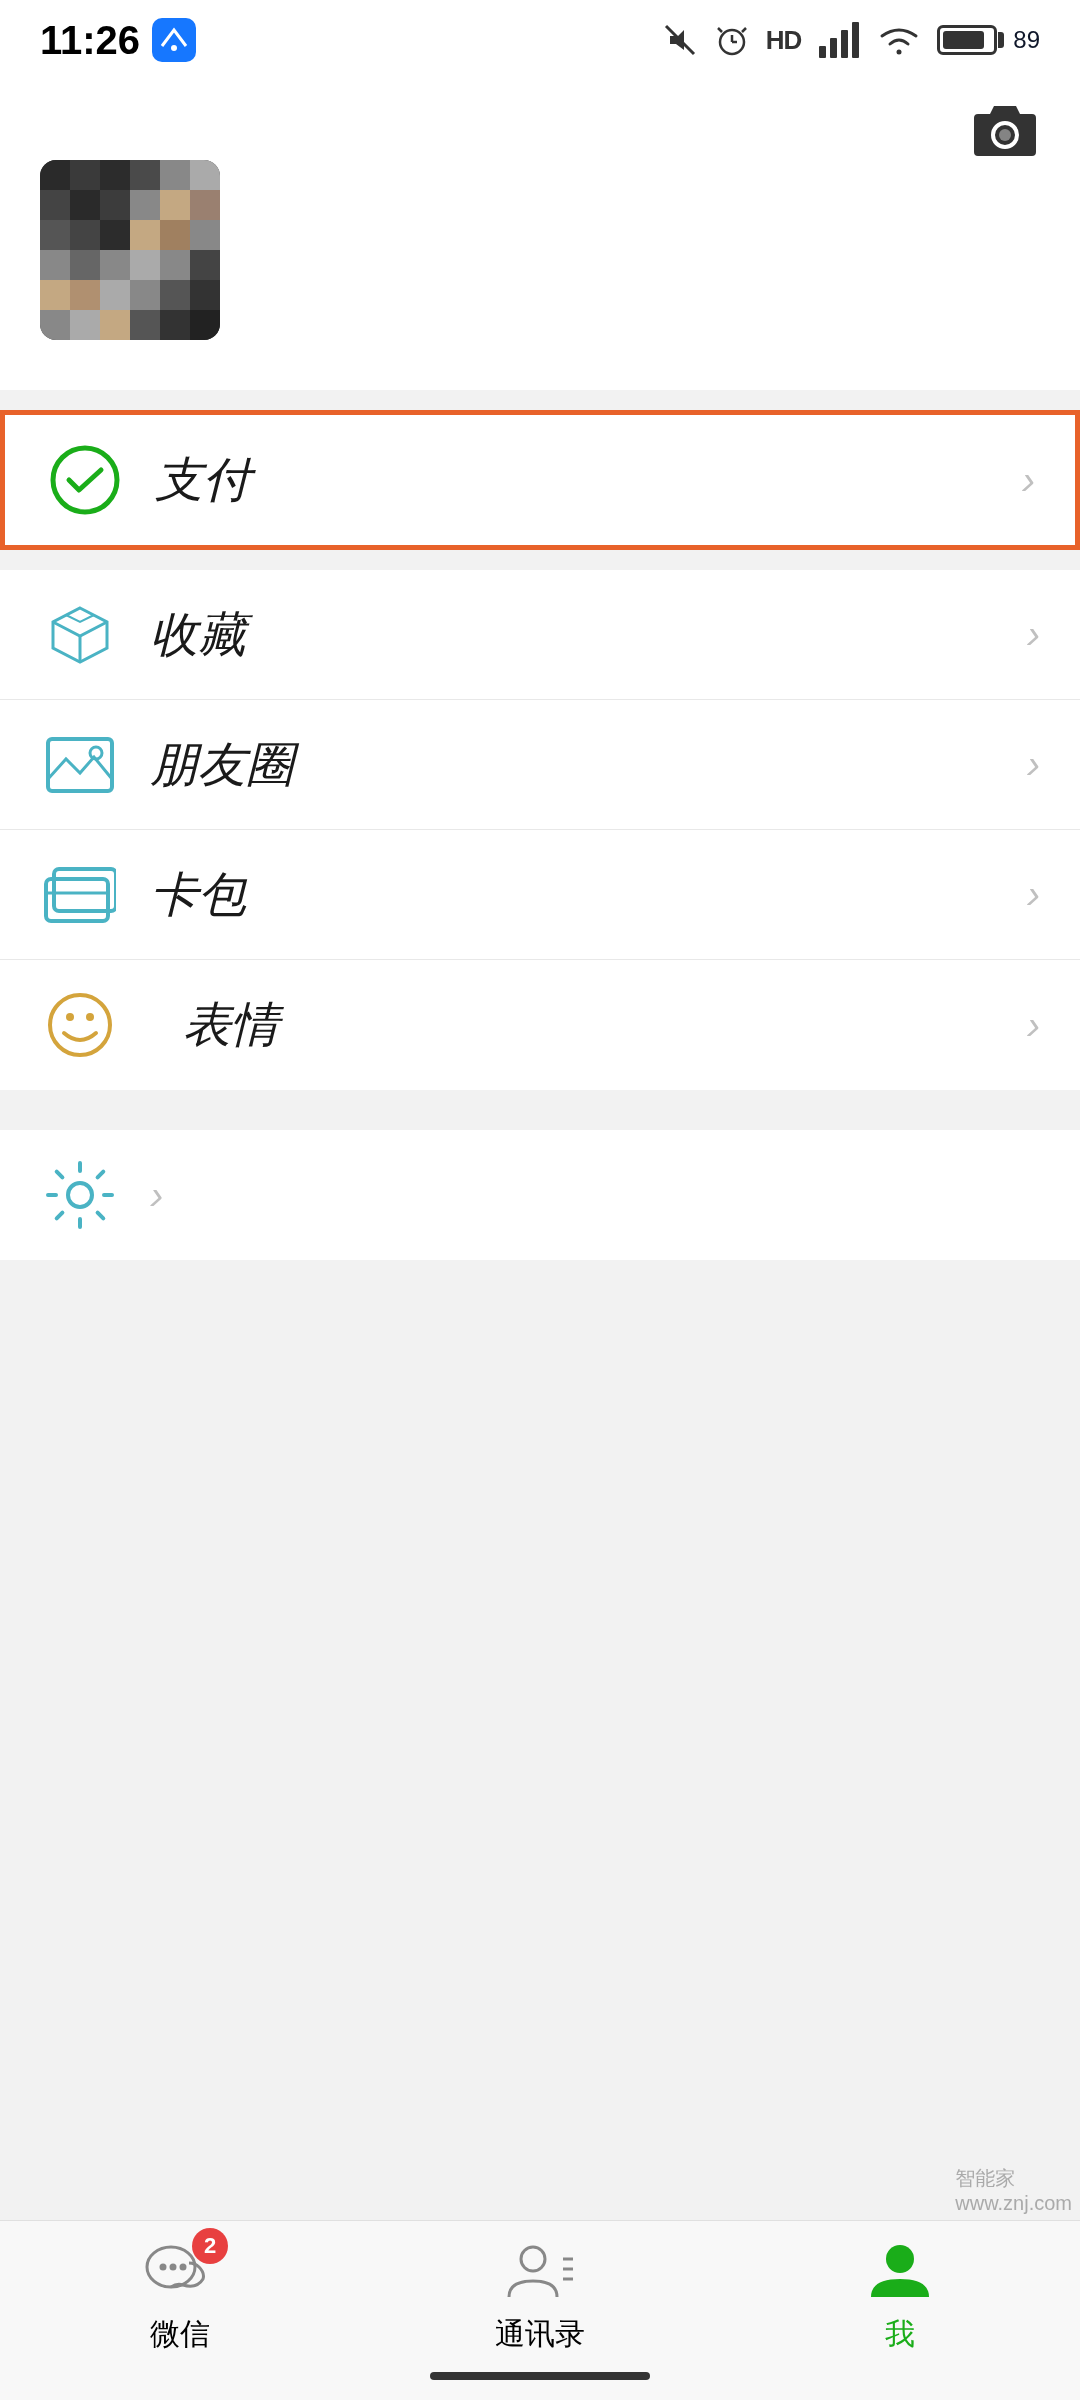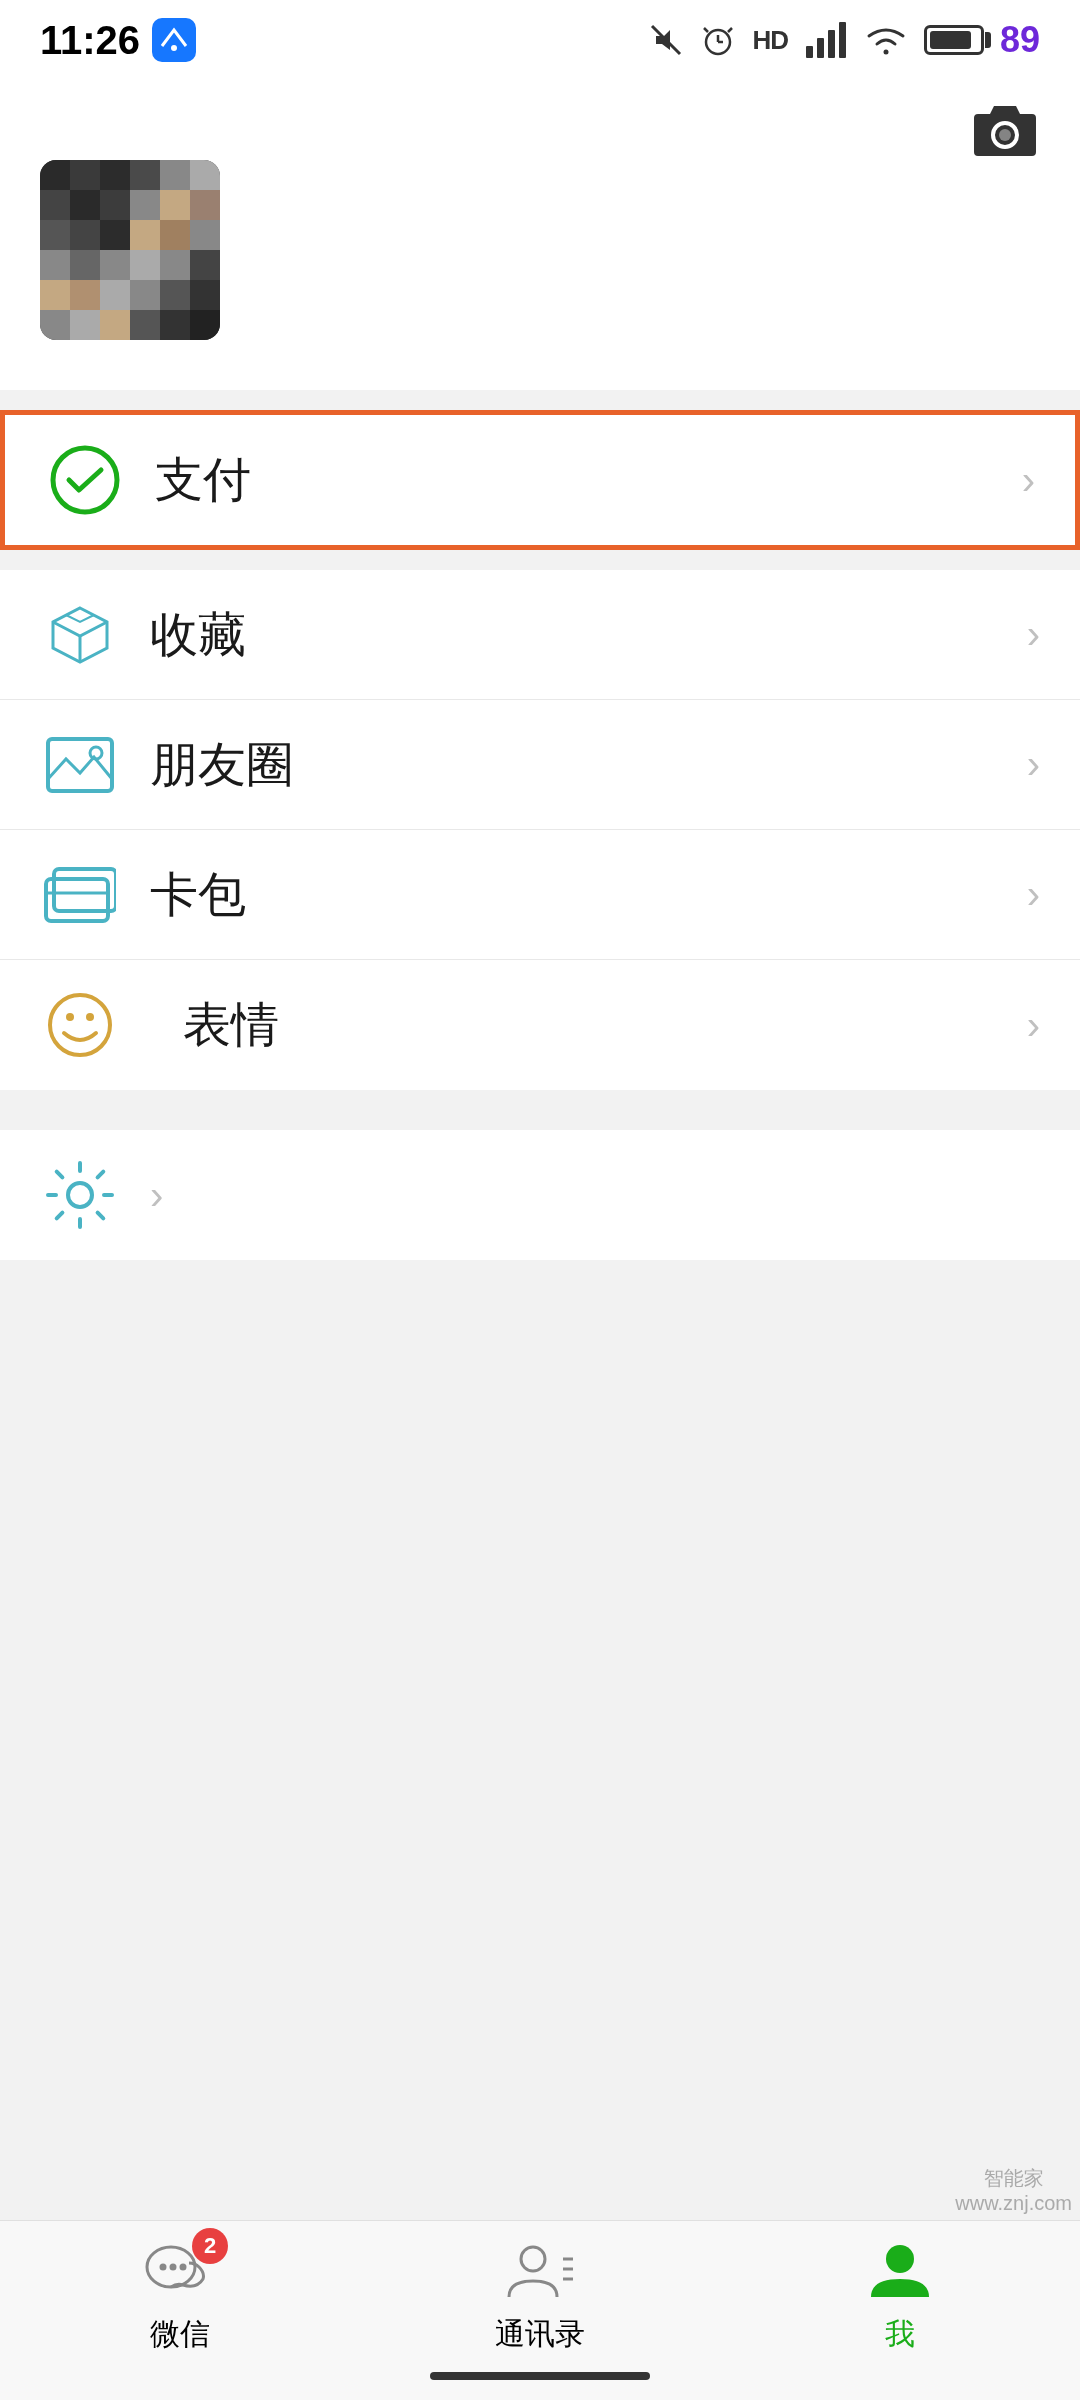--- a/index.html
+++ b/index.html
@@ -130,20 +130,21 @@
     }
     .chevron {
       font-size: 40px;
       color: #c0c0c0;
     }
 
     
     .menu-group {
       background: #0f172a;
       margin-bottom: 20px;
+      font-style: italic;
     }
 
     
     .bottom-nav {
       position: absolute;
       bottom: 0;
       left: 0;
       width: 100%;
       background: #f8f8f8;
       border-top: 1px solid #e0e0e0;
@@ -212,21 +213,21 @@
       border-radius: 4px;
     }
 
     
     .watermark {
       position: absolute;
       bottom: 185px;
       right: 8px;
       font-size: 20px;
       color: #aaa;
-      text-align: center;
+      text-align: left;
     }
 
     
     svg { display: block; }
   </style>
 </head>
 <body>
 
 <div class="status-bar">
   <div class="status-time">
@@ -264,21 +265,21 @@
 
     <svg width="44" height="36" viewBox="0 0 44 36">
       <path d="M22 30 L22 30" stroke="#333" stroke-width="5" stroke-linecap="round"></path>
       <path d="M13 22 Q22 14 31 22" fill="none" stroke="#333" stroke-width="3" stroke-linecap="round"></path>
       <path d="M5 14 Q22 2 39 14" fill="none" stroke="#333" stroke-width="3" stroke-linecap="round"></path>
     </svg>
 
     <div class="battery-icon">
       <div class="battery-fill"></div>
     </div>
-    <span style="font-size:36px;color:#6d28d9;font-weight:bold;">89</span>
+    <span style="font-size:24px;color:#0f172a;">89</span>
   </div>
 </div>
 
 <div class="header-area">
   <div class="camera-btn">
     <svg width="70" height="60" viewBox="0 0 70 60">
       <path d="M24 6 L20 14 L8 14 Q4 14 4 18 L4 52 Q4 56 8 56 L62 56 Q66 56 66 52 L66 18 Q66 14 62 14 L50 14 L46 6 Z" fill="#333"></path>
       <circle cx="35" cy="35" r="12" fill="none" stroke="#fff" stroke-width="4"></circle>
       <circle cx="35" cy="35" r="6" fill="#fff" opacity="0.4"></circle>
     </svg>

